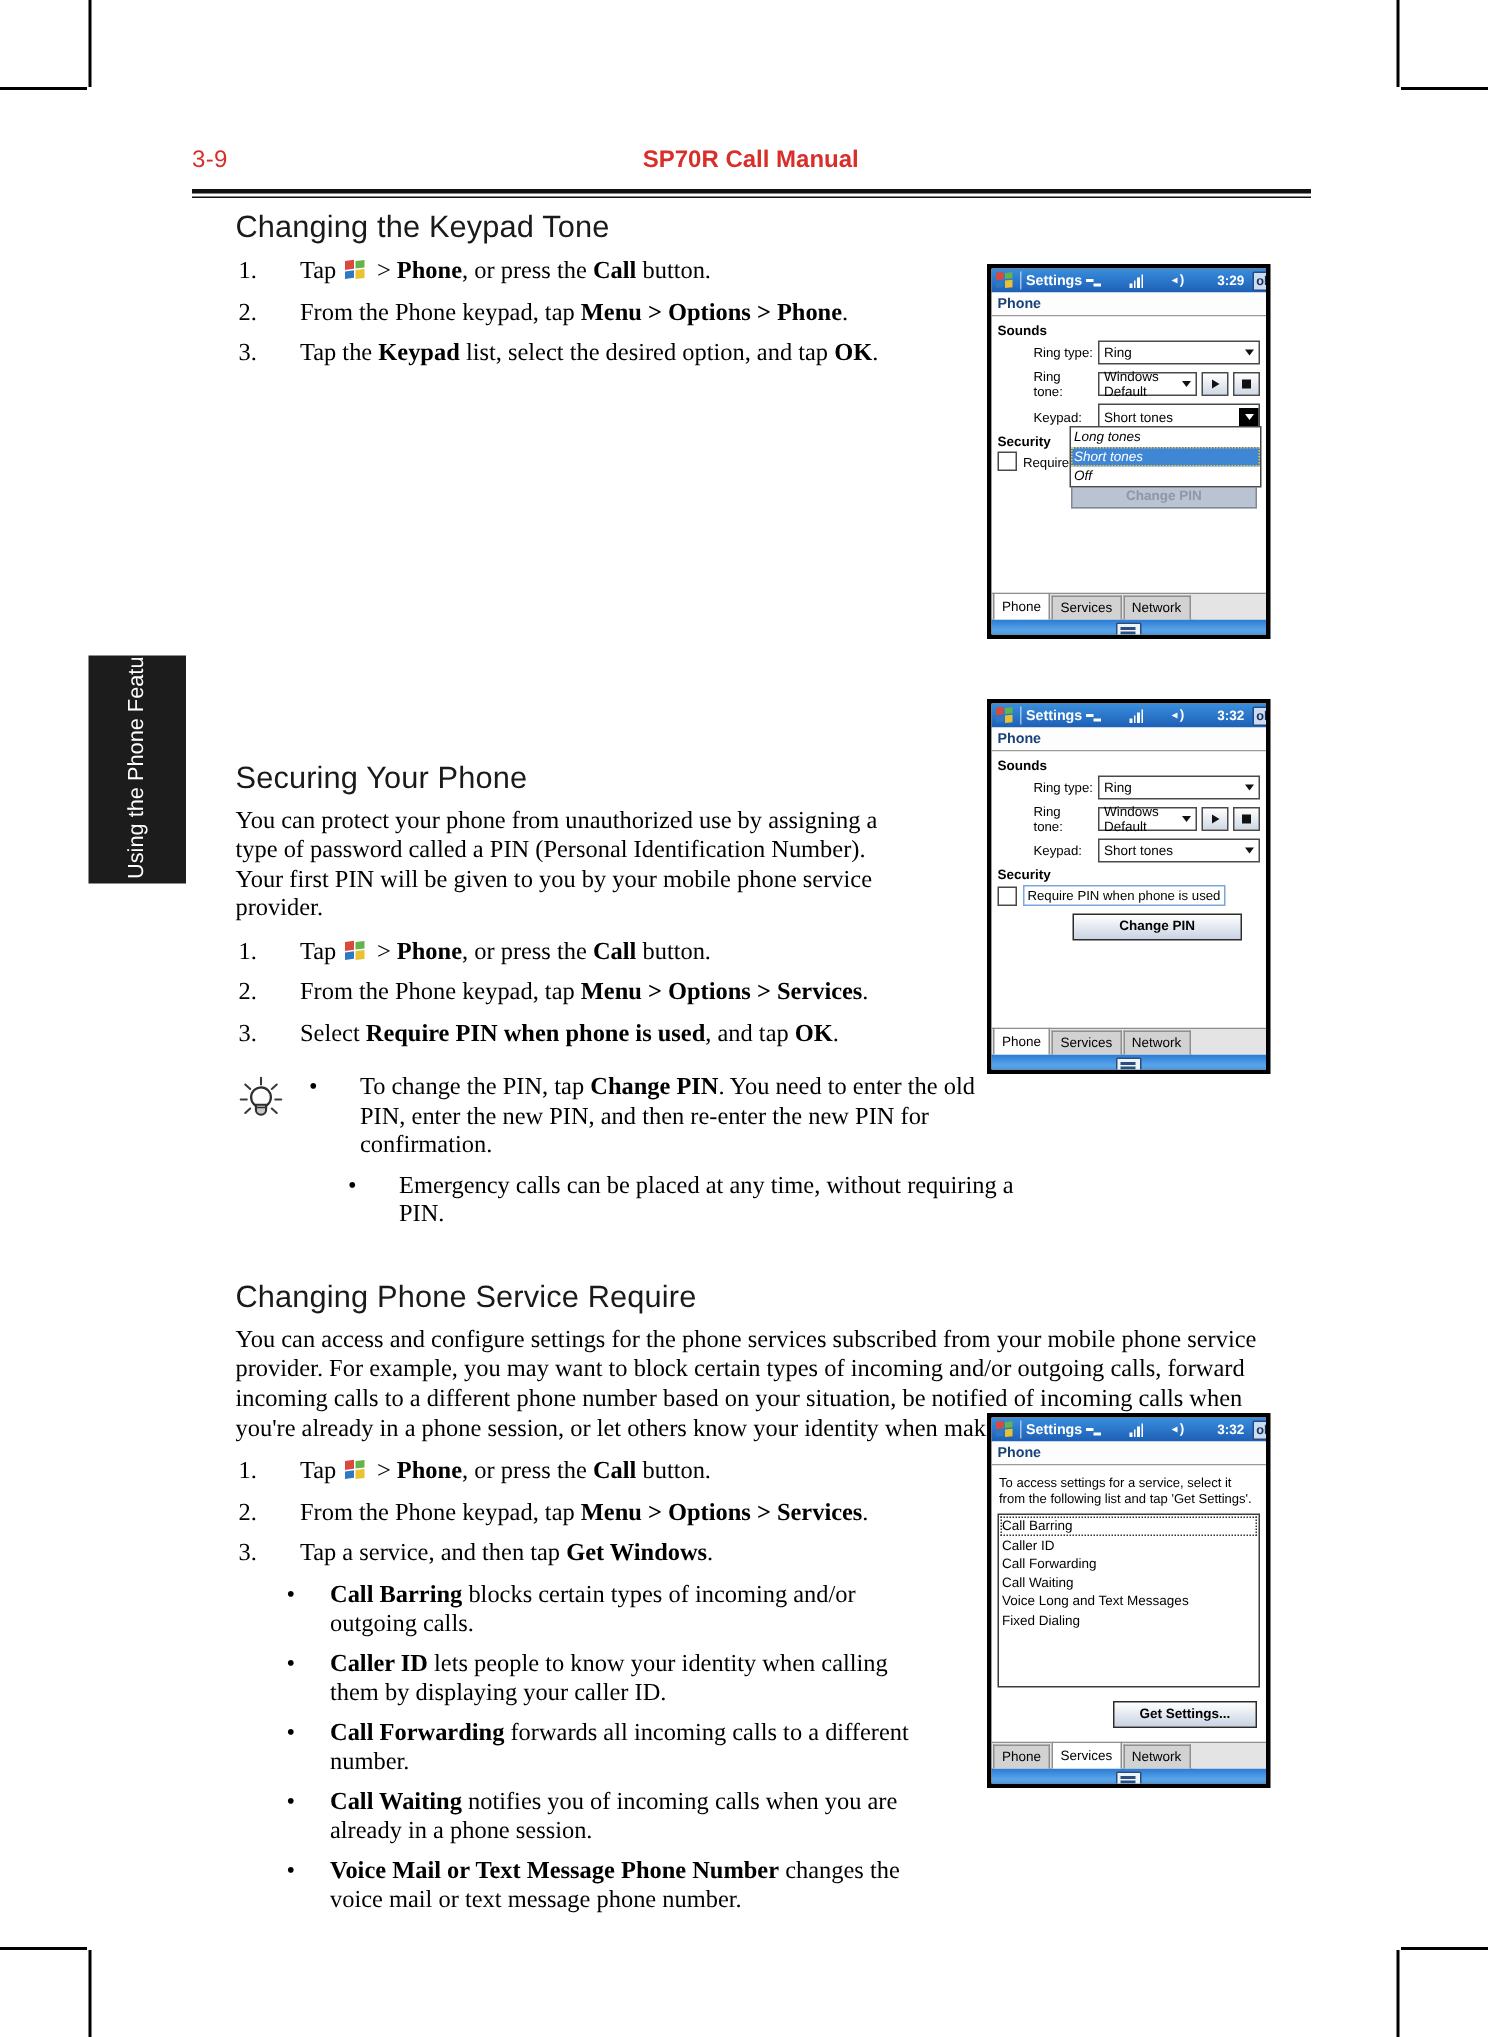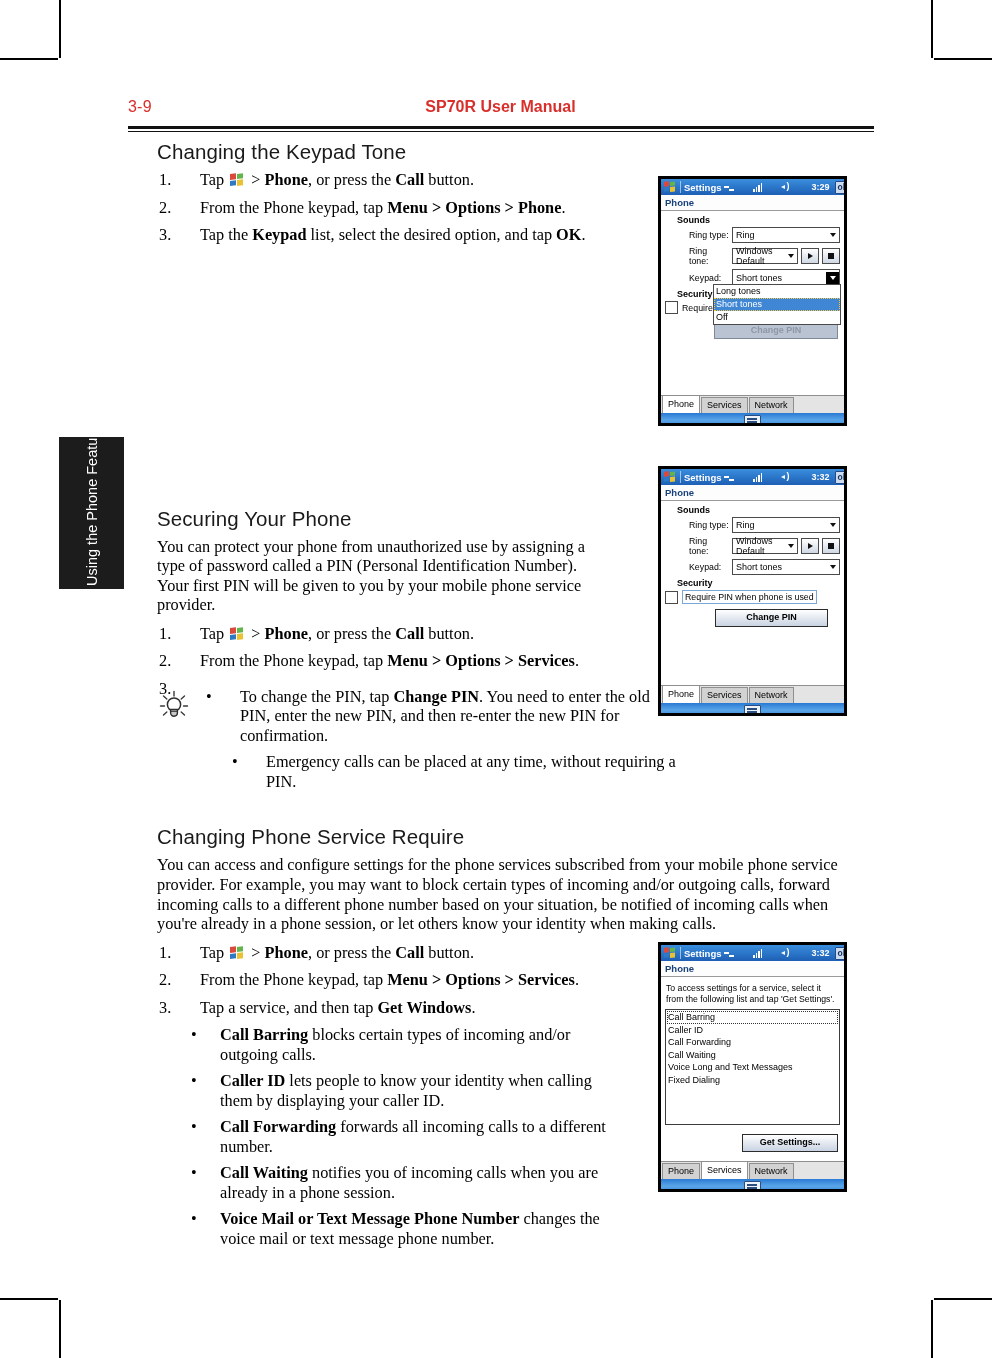--- a/index.html
+++ b/index.html
@@ -254,21 +254,21 @@
     border-bottom: 1px solid #9a9a9a;
     display: flex; align-items: center;
     padding-left: 4px;
     color: #18417a; font-weight: bold; font-size: 9.5px;
   }
   .pda-body {
     background: #ffffff;
     padding: 3px 4px 0 4px;
     position: relative;
   }
-  .pda-grouplabel { font-weight: bold; font-size: 9px; margin: 1px 0 2px 12px; }
+  .pda-grouplabel { font-weight: bold; font-size: 9px; margin: 1px 0 2px 0; }
   .pda-row {
     display: flex; align-items: center; gap: 3px; margin-bottom: 3px;
   }
   .pda-rowlabel { width: 40px; font-size: 8.8px; flex: 0 0 auto; padding-left: 24px; }
   .pda-input {
     flex: 1 1 auto;
     height: 14px;
     border: 1px solid #4a4a4a;
     background: #fff;
     display: flex; align-items: center;
@@ -314,20 +314,21 @@
   .pda-dropdown {
     position: absolute;
     border: 1px solid #4a4a4a;
     background: #fff;
     z-index: 5;
     font-size: 9px;
   }
   .pda-dropdown div {
     padding: 0 2px; height: 13px; line-height: 13px;
     white-space: nowrap;
+    font-style: italic;
   }
   .pda-dropdown div.sel {
     background: #3f86d4; color: #ffffff;
     outline: 1px dotted #f7c73d;
     outline-offset: -1px;
   }
 
   .pda-check {
     display: flex; align-items: center; gap: 4px; margin-top: 2px;
   }
@@ -426,21 +427,21 @@
 <div class="crop crop-h" style="left:0;     top:58px;"></div>
 <div class="crop crop-v" style="left:931px; top:0;"></div>
 <div class="crop crop-h" style="left:934px; top:58px;"></div>
 <div class="crop crop-v" style="left:59px;  top:1300px;"></div>
 <div class="crop crop-h" style="left:0;     top:1298px;"></div>
 <div class="crop crop-v" style="left:931px; top:1300px;"></div>
 <div class="crop crop-h" style="left:934px; top:1298px;"></div>
 
 <div id="page-header">
   <div id="page-number">3-9</div>
-  <div id="manual-title">SP70R User Manual</div>
+  <div id="manual-title">SP70R Call Manual</div>
 </div>
 <div id="header-rule"></div>
 
 <div id="side-tab">
   <div id="side-tab-label">Using the Phone Feature</div>
 </div>
 
 <div id="content">
 
   <div style="width:470px;">
@@ -462,21 +463,21 @@
     <h2 class="section-title">Securing Your Phone</h2>
     <p class="body-text">You can protect your phone from unauthorized use by assigning a type of password called a PIN (Personal Identification Number). Your first PIN will be given to you by your mobile phone service provider.</p>
     <ol class="steps">
       <li>
         <span class="num">1.</span><span>Tap </span><span class="win-flag"><i class="q1"></i><i class="q2"></i><i class="q3"></i><i class="q4"></i></span><span> &gt; <b>Phone</b>, or press the <b>Call</b> button.</span>
       </li>
       <li>
         <span class="num">2.</span><span>From the Phone keypad, tap <b>Menu &gt; Options &gt; Services</b>.</span>
       </li>
       <li>
-        <span class="num">3.</span>
+        <span class="num">3.</span><span>Select <b>Require PIN when phone is used</b>, and tap <b>OK</b>.</span>
       </li>
     </ol>
 
     <div class="tip-block" style="width:480px;">
       <svg class="bulb-icon" viewBox="0 0 34 34">
         <g stroke="#3a3a3a" stroke-width="1.4" stroke-linecap="round">
           <line x1="17" y1="2.5" x2="17" y2="7"></line>
           <line x1="6.5" y1="7" x2="9.8" y2="10"></line>
           <line x1="27.5" y1="7" x2="24.2" y2="10"></line>
           <line x1="3.5" y1="17" x2="7.5" y2="17"></line>

